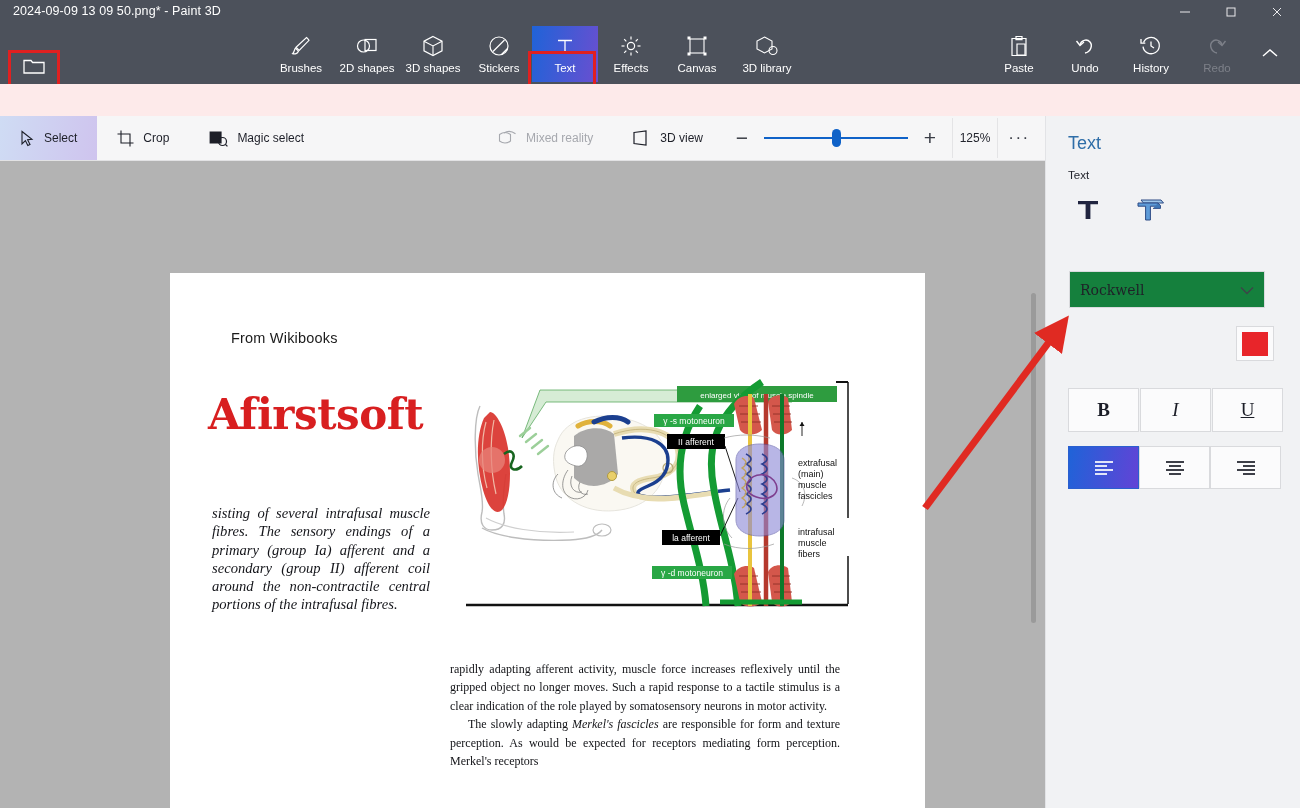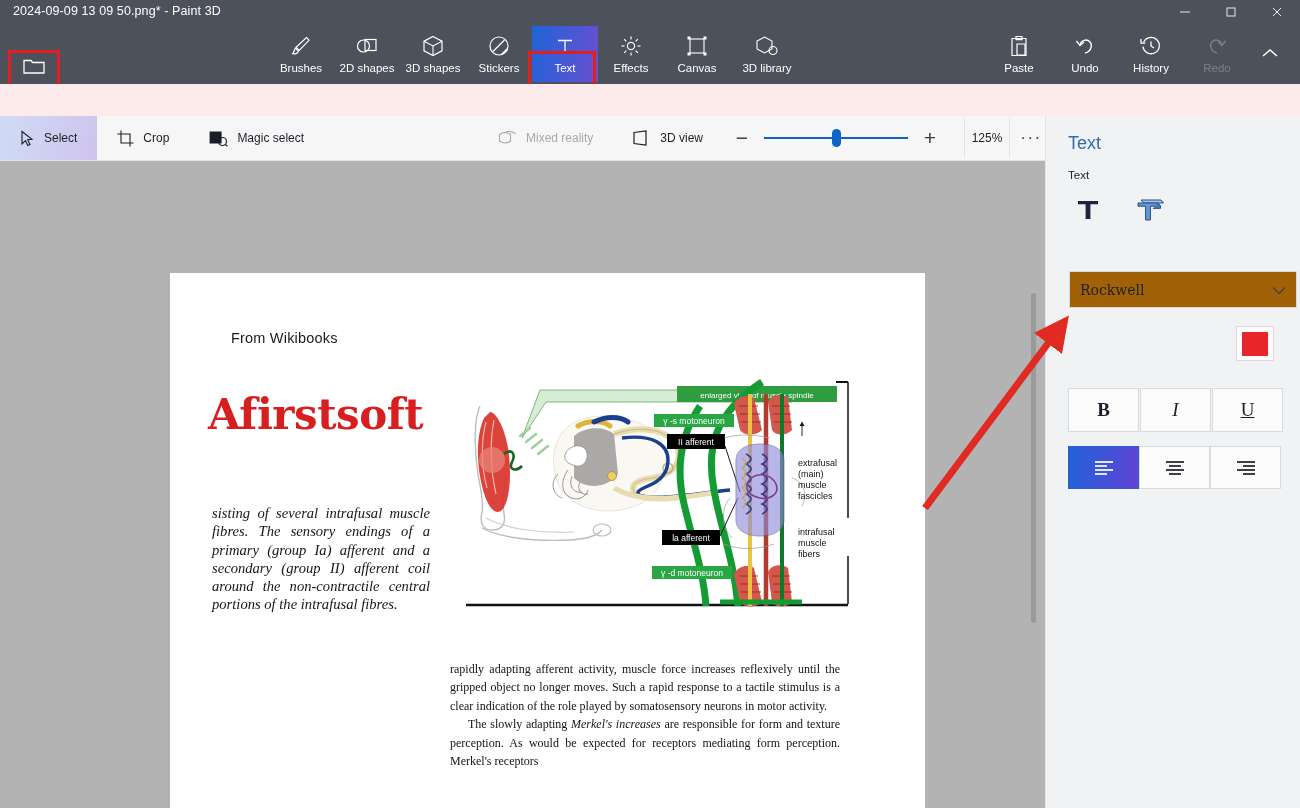--- a/index.html
+++ b/index.html
@@ -101,21 +101,21 @@
   }
   .slider { position: relative; width: 144px; height: 44px; }
   .slider .track {
     position: absolute; left: 0; top: 21px; width: 144px; height: 2px; background: #0f62c8;
   }
   .slider .thumb {
     position: absolute; left: 68px; top: 13px; width: 9px; height: 18px;
     border-radius: 5px; background: #0f62c8;
   }
   .zoomlevel {
-    width: 46px; height: 40px; margin-left: 12px;
+    width: 46px; height: 40px; 
     display: flex; align-items: center; justify-content: center;
     font-size: 12px; color: #23252e;
     border-left: 1px solid #e4e4e6; border-right: 1px solid #e4e4e6;
   }
   .ellipsis {
     width: 42px; height: 44px; display: flex; align-items: center; justify-content: center;
     color: #3a3d46; font-size: 17px; letter-spacing: 1.5px;
   }
 
   
@@ -175,22 +175,22 @@
     font-size: 18px; color: #2f6ea8;
   }
   .rp-sub {
     position: absolute; left: 22px; top: 53px;
     font-size: 11.5px; color: #22242c;
   }
   .texticons { position: absolute; left: 20px; top: 75px; display: flex; gap: 18px; }
   .ticon { width: 44px; height: 40px; display: flex; align-items: center; justify-content: center; }
 
   .fontrow {
-    position: absolute; left: 23px; top: 155px; width: 228px; height: 37px;
-    background: #a16207; border: 1px solid #d9dadd;
+    position: absolute; left: 23px; top: 155px; width: 196px; height: 37px;
+    background: #15803d; border: 1px solid #d9dadd;
     display: flex; align-items: center; padding: 0 10px; gap: 24px;
   }
   .fontrow .name {
     flex: 1; font-family: "DejaVu Serif", serif; font-size: 14px; color: #1f2128;
   }
   .chev { color: #3f4249; }
 
   .sizerow {
     position: absolute; left: 23px; top: 207px; width: 155px; height: 37px;
     background: #fbfbfc; border: 1px solid #d9dadd;
@@ -605,21 +605,21 @@
           <text x="336" y="157" font-family="Liberation Sans, sans-serif" font-size="9" fill="#111">intrafusal</text>
           <text x="336" y="168" font-family="Liberation Sans, sans-serif" font-size="9" fill="#111">muscle</text>
           <text x="336" y="179" font-family="Liberation Sans, sans-serif" font-size="9" fill="#111">fibers</text>
           <path d="M340 58 L340 44" stroke="#111" stroke-width="0.9"></path>
           <path d="M340 44 l-2.5 4 h5 Z" fill="#111"></path>
         </svg>
       </div>
 
       <div class="doc-lower">
         <p>rapidly adapting afferent activity, muscle force increases reflexively until the gripped object no longer moves. Such a rapid response to a tactile stimulus is a clear indication of the role played by somatosensory neurons in motor activity.</p>
-        <p><span>The slowly adapting </span><em>Merkel's increases</em><span> are responsible for form and texture perception. As would be expected for receptors mediating form perception. Merkel's receptors</span></p>
+        <p><span>The slowly adapting </span><em>Merkel's fascicles</em><span> are responsible for form and texture perception. As would be expected for receptors mediating form perception. Merkel's receptors</span></p>
       </div>
 
     </div>
 
     <div class="vscroll"></div>
   </div>
 
   <div class="rpanel">
     <div class="rp-title">Text</div>
     <div class="rp-sub">Text</div>

